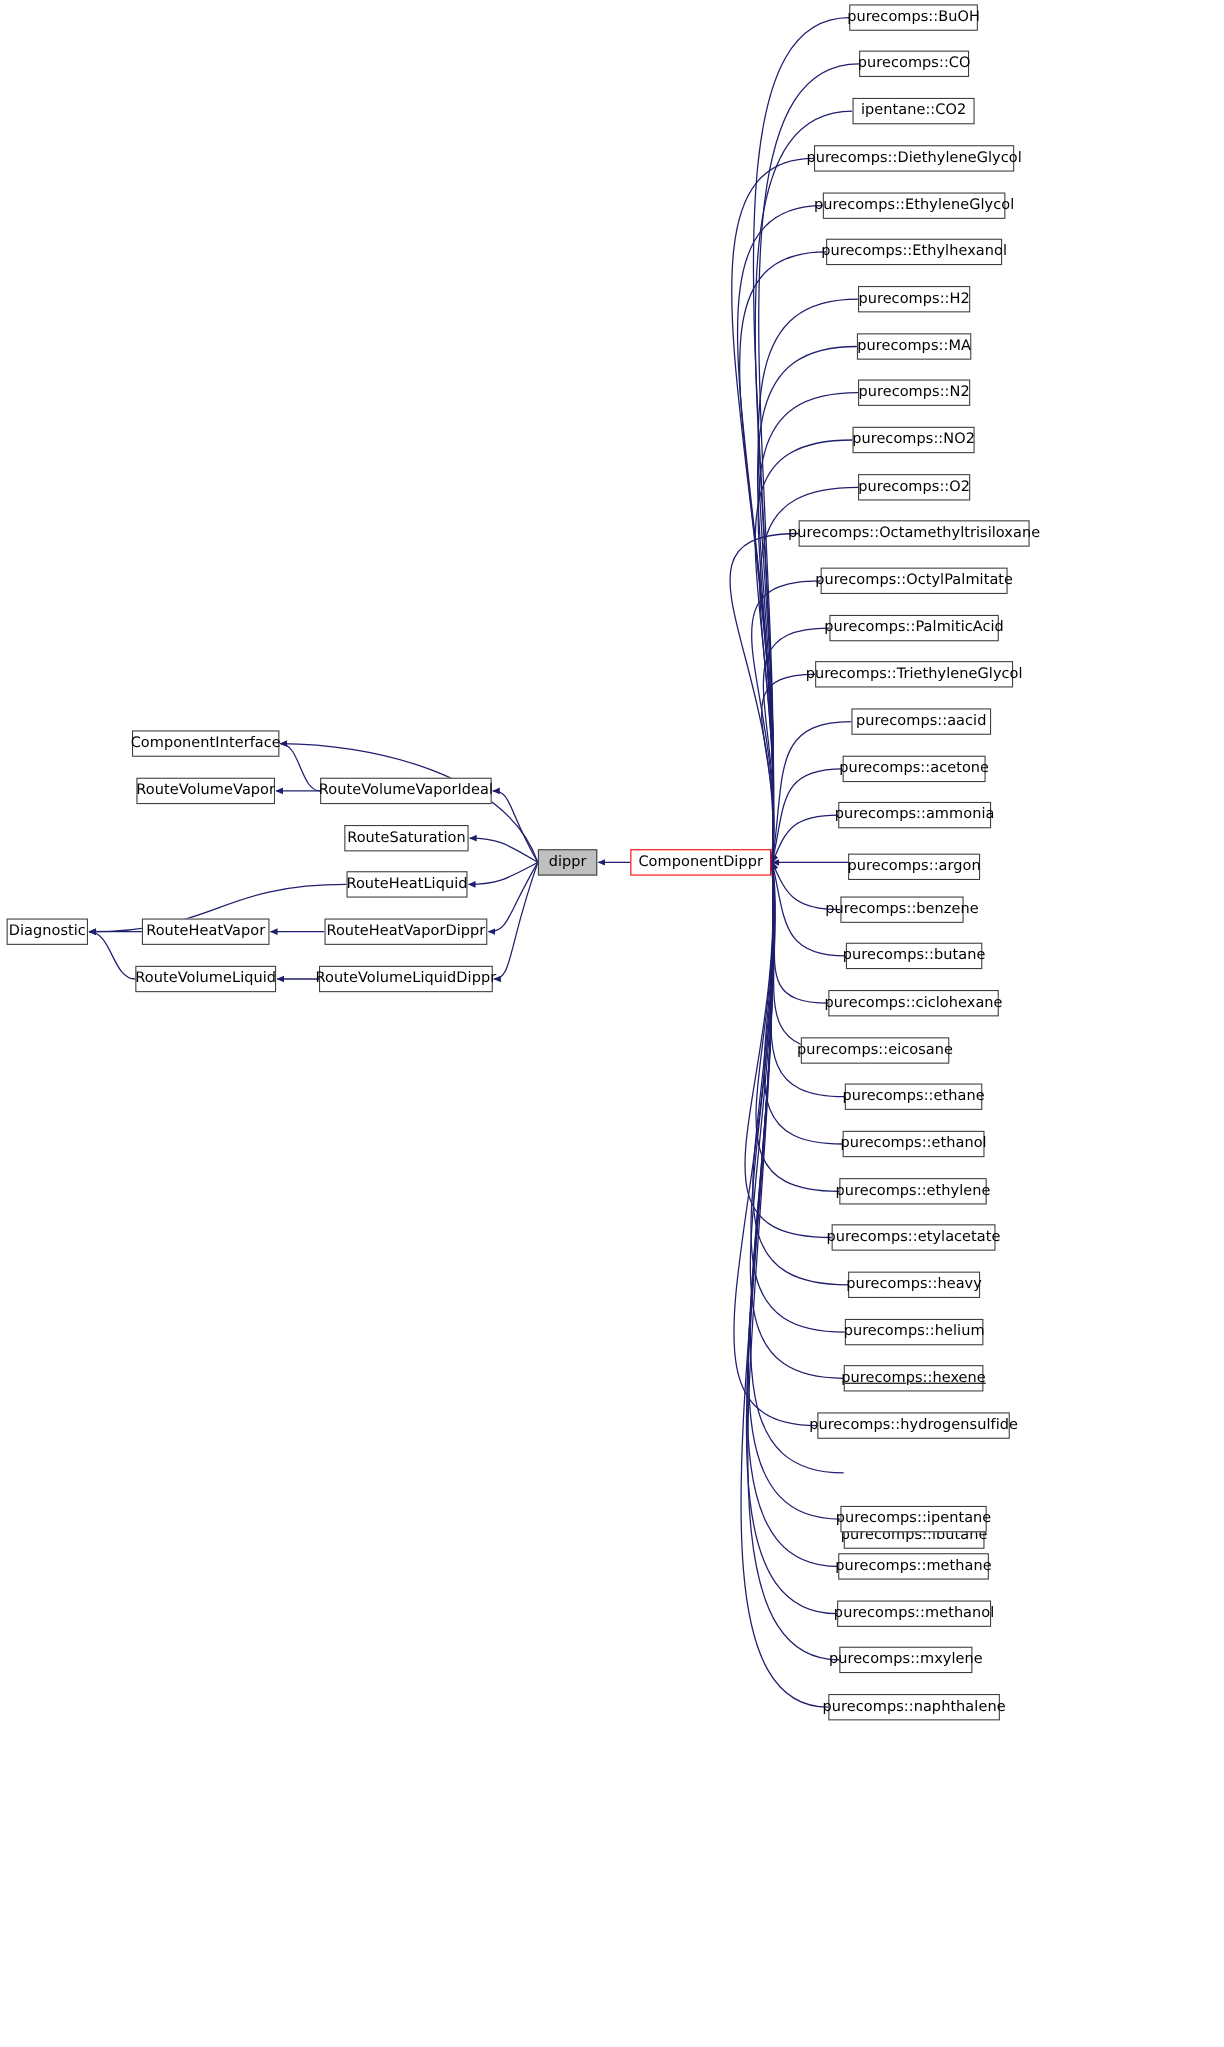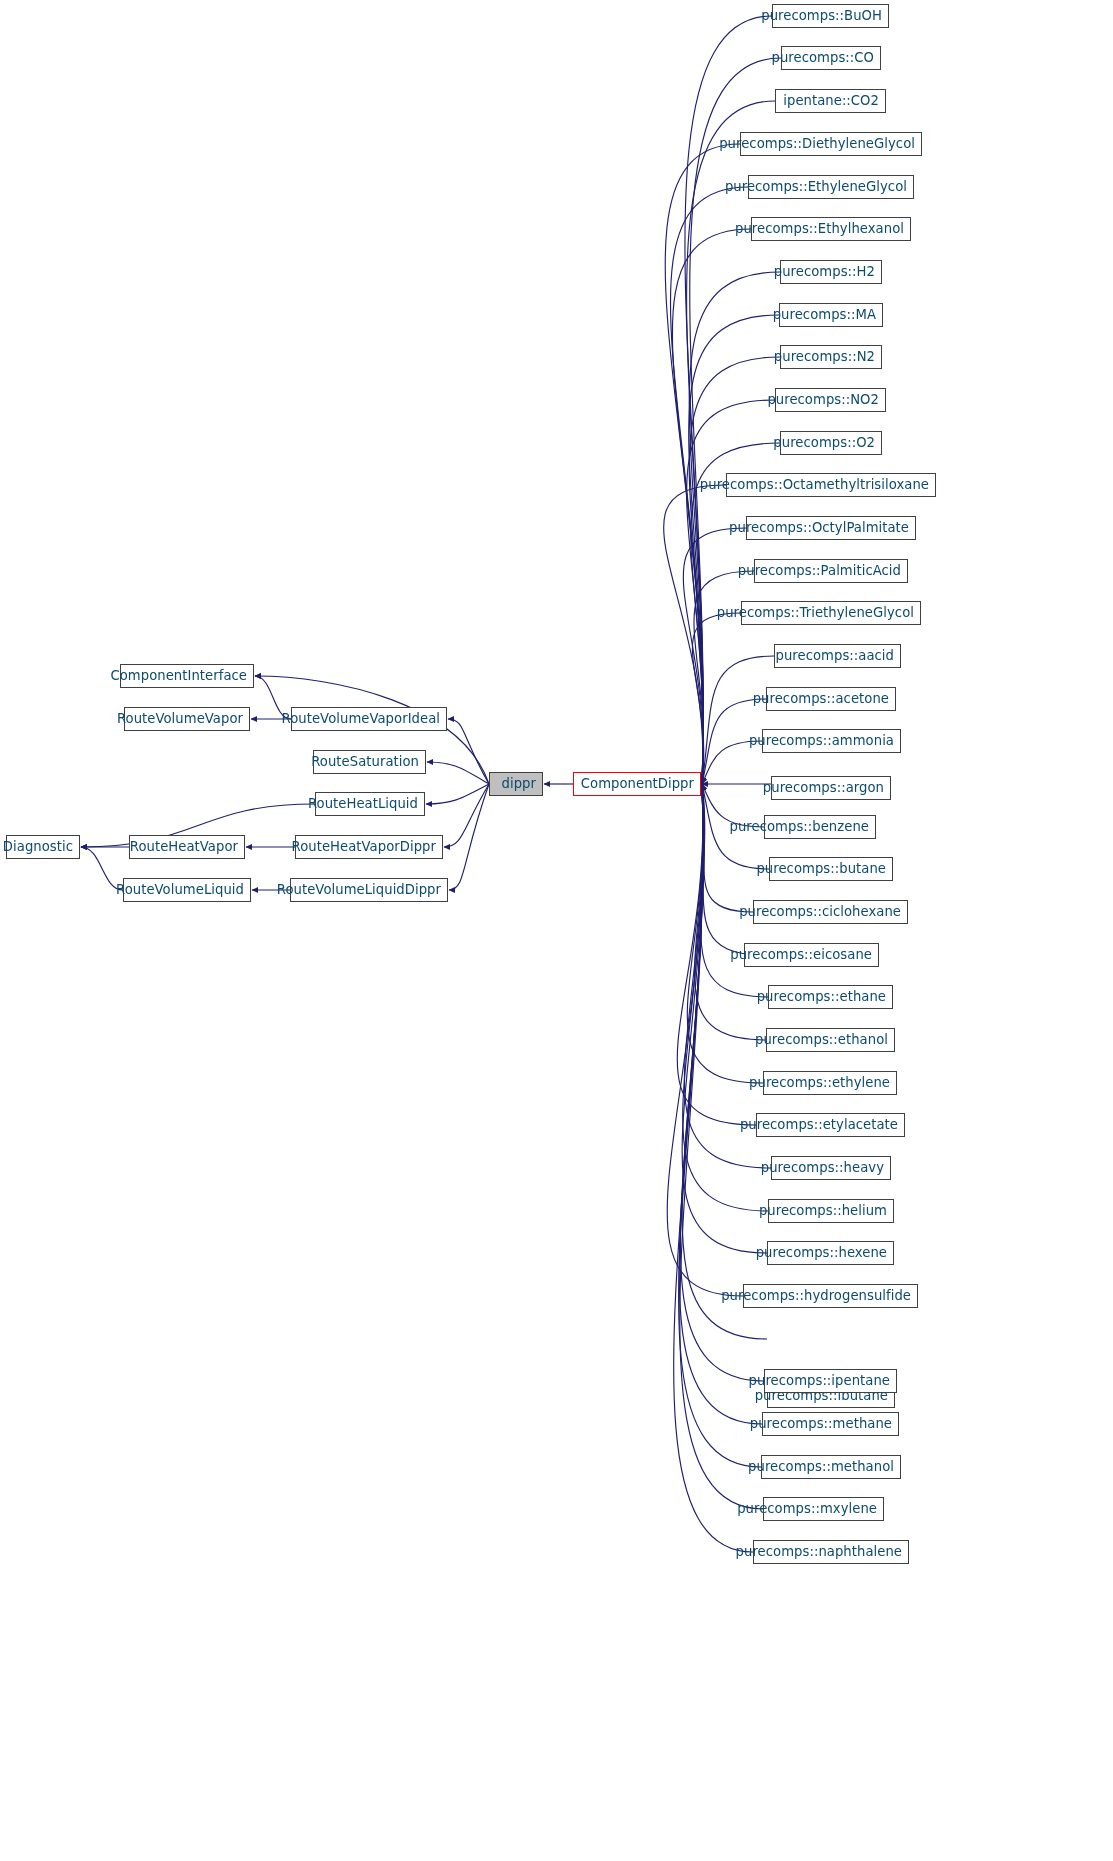--- a/index.html
+++ b/index.html
@@ -22,23 +22,23 @@
     height:1861px;
     pointer-events:none;
   }
   .node{
     position:absolute;
     box-sizing:border-box;
     background:#ffffff;
     border:1px solid #404040;
     display:flex;
     align-items:center;
-    justify-content:flex-end;
+    justify-content:center;
     white-space:nowrap;
-    color:#0c4a6e;
+    color:#000000;
     font-size:13.2px;
     line-height:1;
     letter-spacing:0.05px;
     cursor:default;
     z-index:5;
   }
   .node.current{
     background:#bfbfbf;
     border:1px solid #404040;
   }
@@ -173,42 +173,42 @@
     </div>
     <div class="node" style="left: 764px; top: 815px; width: 112px; height: 24px;">
       <span class="lbl">purecomps::benzene</span>
     </div>
     <div class="node" style="left: 769px; top: 857px; width: 124px; height: 24px;">
       <span class="lbl">purecomps::butane</span>
     </div>
     <div class="node" style="left: 753px; top: 900px; width: 155px; height: 24px;">
       <span class="lbl">purecomps::ciclohexane</span>
     </div>
-    <div class="node" style="left: 744px; top: 943px; width: 135px; height: 24px;">
+    <div class="node" style="left: 728px; top: 943px; width: 135px; height: 24px;">
       <span class="lbl">purecomps::eicosane</span>
     </div>
     <div class="node" style="left: 768px; top: 985px; width: 125px; height: 24px;">
       <span class="lbl">purecomps::ethane</span>
     </div>
     <div class="node" style="left: 766px; top: 1028px; width: 129px; height: 24px;">
       <span class="lbl">purecomps::ethanol</span>
     </div>
     <div class="node" style="left: 763px; top: 1071px; width: 134px; height: 24px;">
       <span class="lbl">purecomps::ethylene</span>
     </div>
     <div class="node" style="left: 756px; top: 1113px; width: 149px; height: 24px;">
       <span class="lbl">purecomps::etylacetate</span>
     </div>
     <div class="node" style="left: 771px; top: 1156px; width: 120px; height: 24px;">
       <span class="lbl">purecomps::heavy</span>
     </div>
     <div class="node" style="left: 768px; top: 1199px; width: 126px; height: 24px;">
       <span class="lbl">purecomps::helium</span>
     </div>
-    <div class="node" style="left: 767px; top: 1241px; width: 127px; height: 24px;">
+    <div class="node" style="left: 767px; top: 1241px; width: 127px; height: 24px; text-decoration: underline;">
       <span class="lbl">purecomps::hexene</span>
     </div>
     <div class="node" style="left: 743px; top: 1284px; width: 175px; height: 24px;">
       <span class="lbl">purecomps::hydrogensulfide</span>
     </div>
     <div class="node" style="left: 767px; top: 1384px; width: 128px; height: 24px;">
       <span class="lbl">purecomps::ibutane</span>
     </div>
     <div class="node" style="left: 764px; top: 1369px; width: 133px; height: 24px;">
       <span class="lbl">purecomps::ipentane</span>

